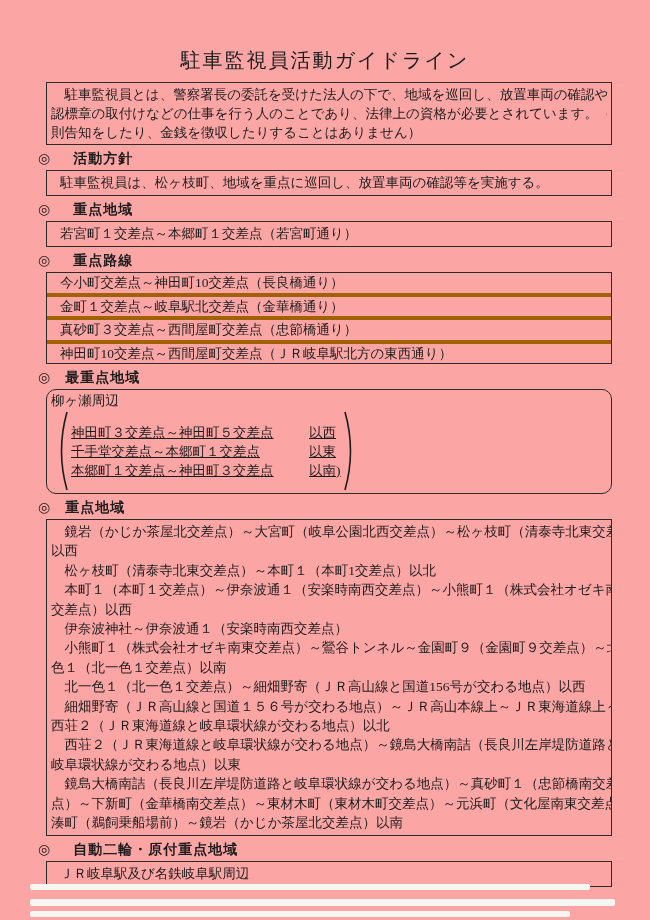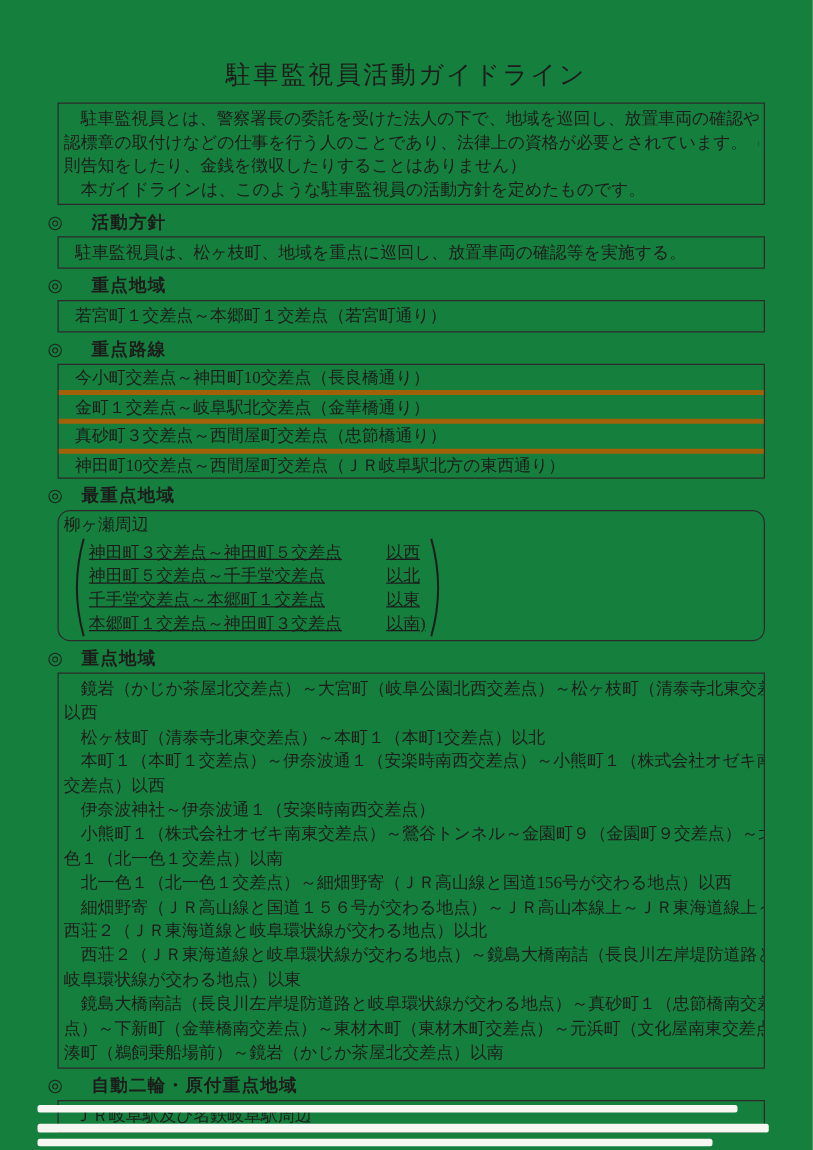--- a/index.html
+++ b/index.html
@@ -1,21 +1,21 @@
 <!DOCTYPE html>
 <html lang="ja"><head>
 <meta charset="utf-8">
 <style>
   html,body{margin:0;padding:0;}
   body{background:#e8e8e8;}
   .page{
     position:relative;
     width:650px;height:920px;
     margin:0 auto;
-    background:#15803d;
+    background:#fca5a5;
     box-sizing:border-box;
     padding:46px 38px 0 38px;
     overflow:hidden;
     font-family:"Liberation Serif","DejaVu Serif",serif;
     color:#1c1c1c;
     font-size:13.5px;
   }
   .doc-title{
     margin:0 0 8px 0;
     text-align:center;
@@ -89,21 +89,20 @@
 <body>
 
 <div class="page">
 
   <h1 class="doc-title">駐車監視員活動ガイドライン</h1>
 
   <div class="box intro-box">
     <p class="doc-line">　駐車監視員とは、警察署長の委託を受けた法人の下で、地域を巡回し、放置車両の確認や確</p>
     <p class="doc-line">認標章の取付けなどの仕事を行う人のことであり、法律上の資格が必要とされています。（反</p>
     <p class="doc-line">則告知をしたり、金銭を徴収したりすることはありません）</p>
-    <p class="doc-line">　本ガイドラインは、このような駐車監視員の活動方針を定めたものです。</p>
   </div>
 
   <div class="sec-heading spaced">
     <span class="hmark">◎</span>
     <span class="hlabel">活動方針</span>
   </div>
   <div class="box single-box">
     <p class="doc-line">駐車監視員は、松ヶ枝町、地域を重点に巡回し、放置車両の確認等を実施する。</p>
   </div>
 
@@ -133,24 +132,20 @@
   <div class="box area-box">
     <p class="area-label doc-line">柳ヶ瀬周辺</p>
     <div class="bracket-group">
       <svg class="paren" width="14" height="82" viewBox="0 0 14 82" preserveAspectRatio="none">
         <path d="M12 2 Q1 41 12 80" stroke="#1c1c1c" stroke-width="1.6" fill="none"></path>
       </svg>
       <div class="route-list">
         <div class="route-line">
           <span class="route">神田町３交差点～神田町５交差点</span>
           <span class="dir">以西</span>
-        </div>
-        <div class="route-line">
-          <span class="route">神田町５交差点～千手堂交差点</span>
-          <span class="dir">以北</span>
         </div>
         <div class="route-line">
           <span class="route">千手堂交差点～本郷町１交差点</span>
           <span class="dir">以東</span>
         </div>
         <div class="route-line">
           <span class="route">本郷町１交差点～神田町３交差点</span>
           <span class="dir">以南)</span>
         </div>
       </div>

